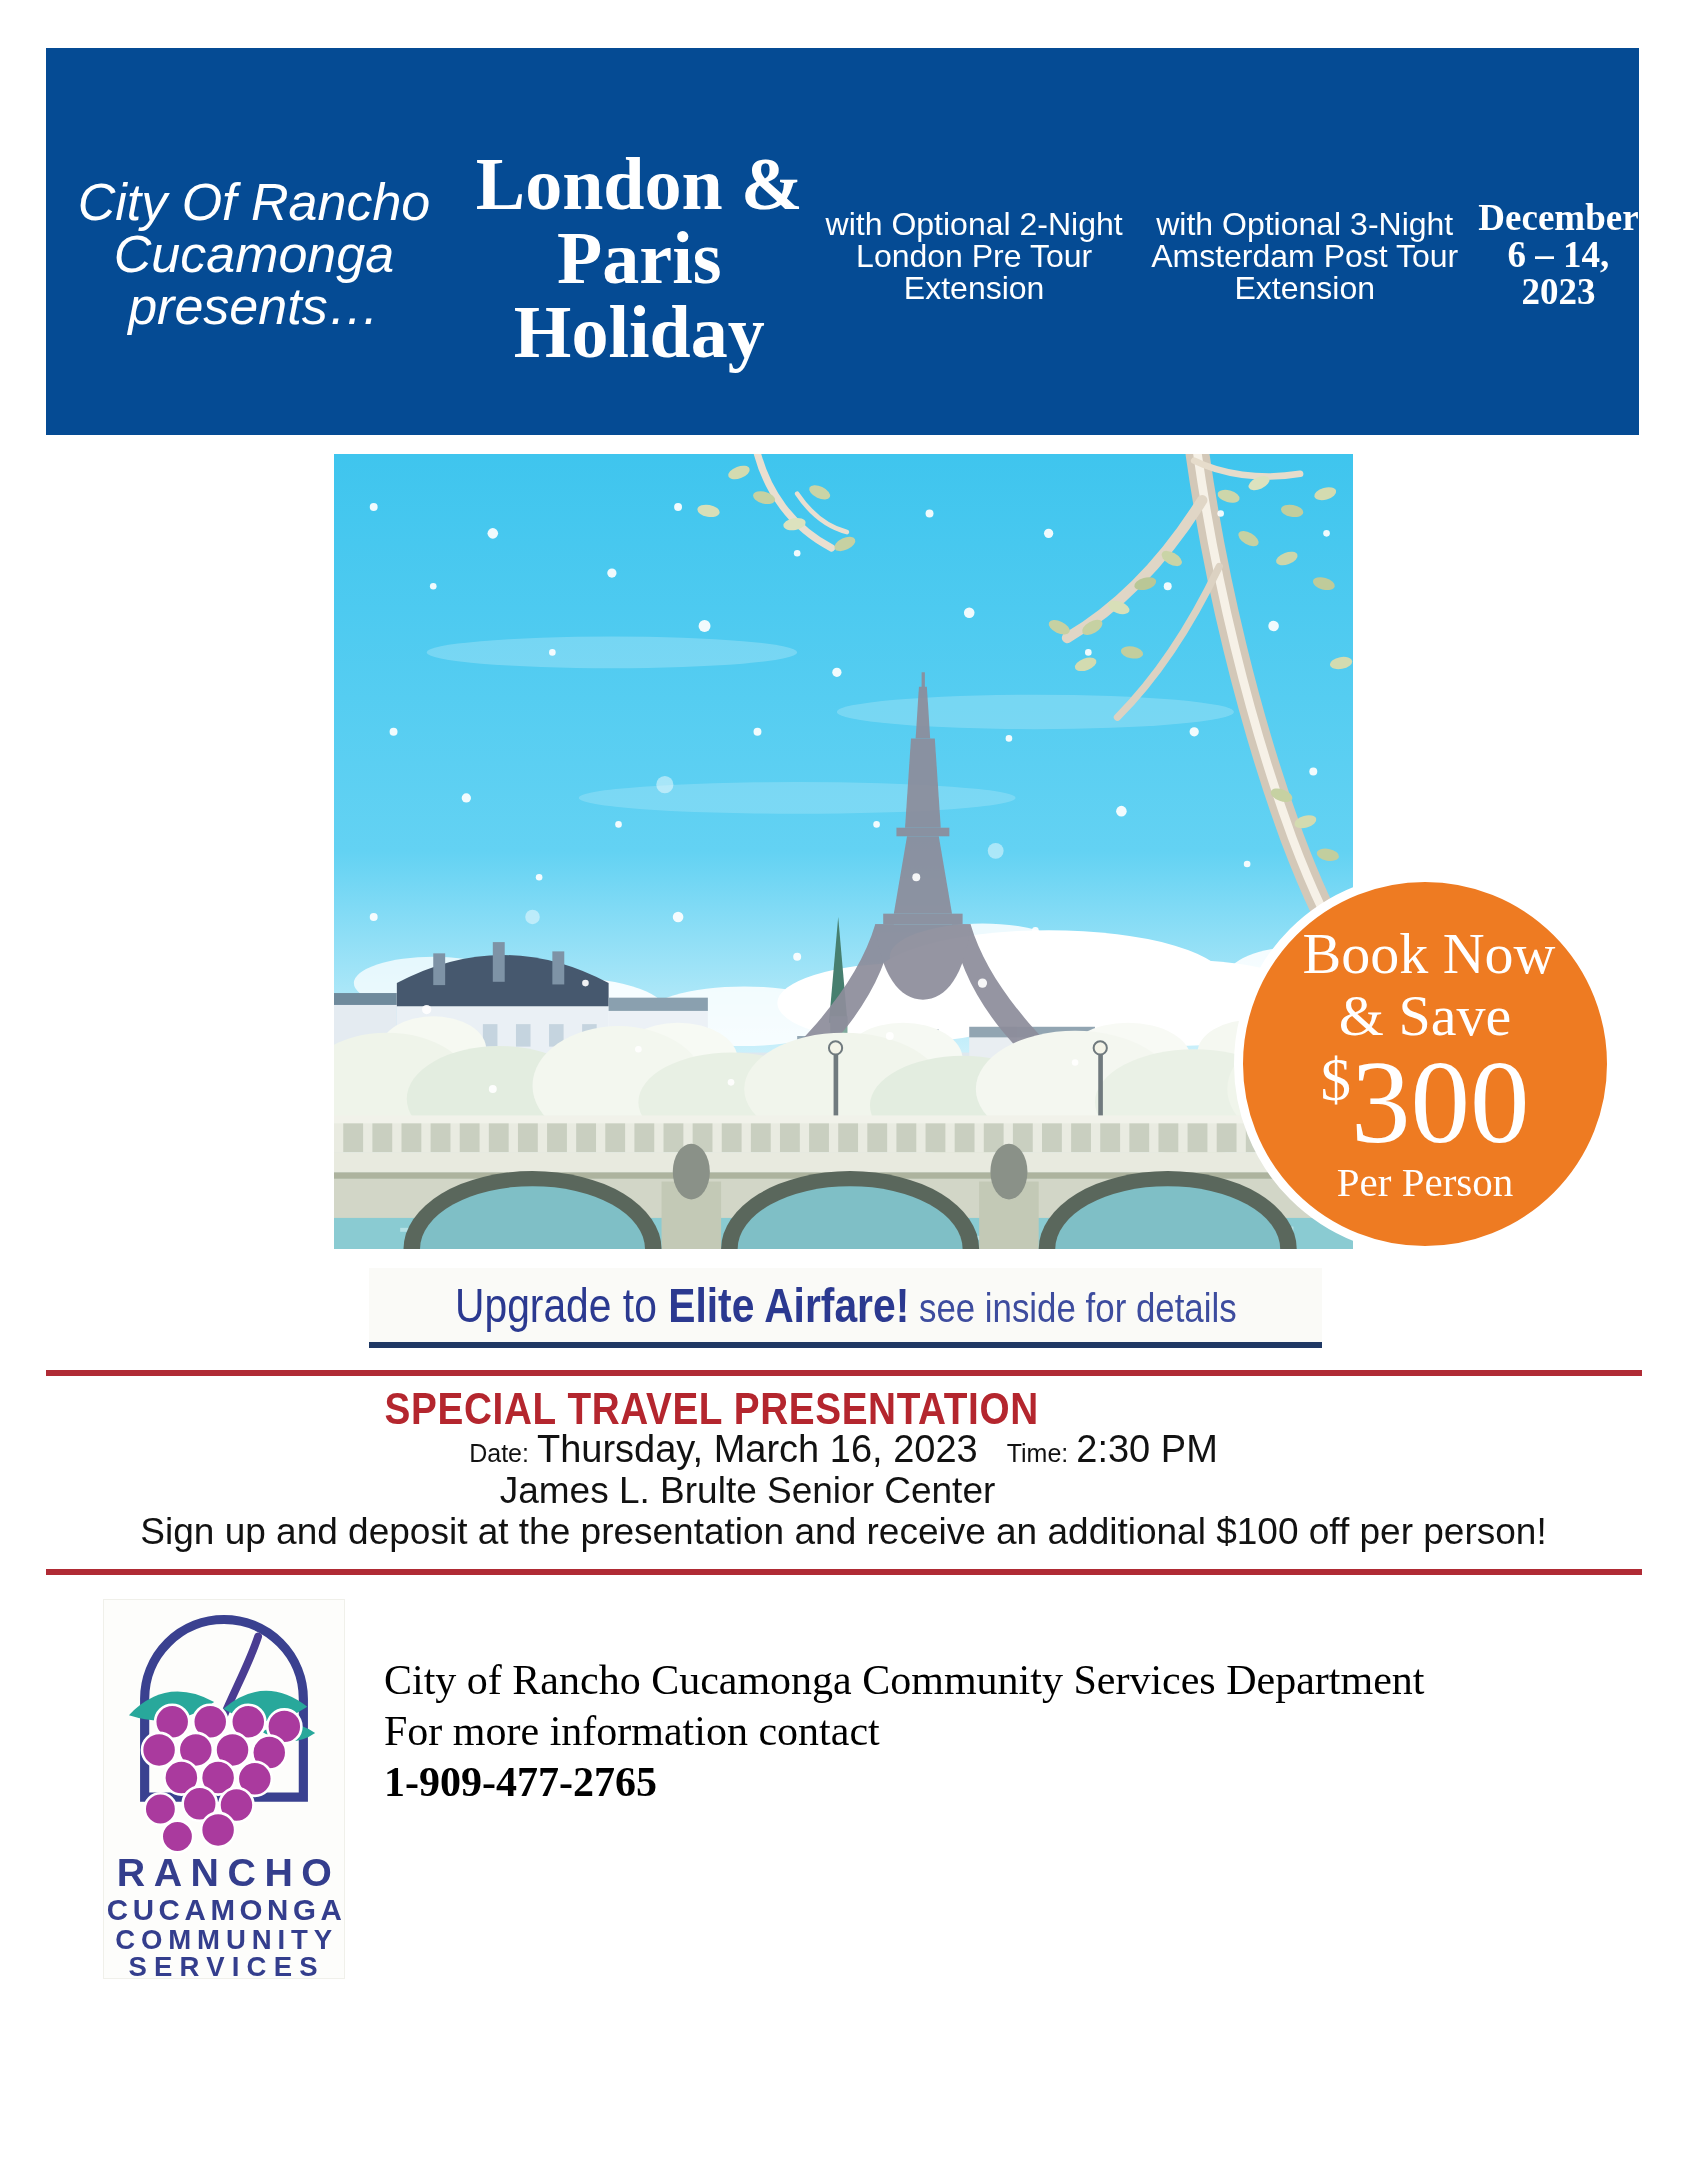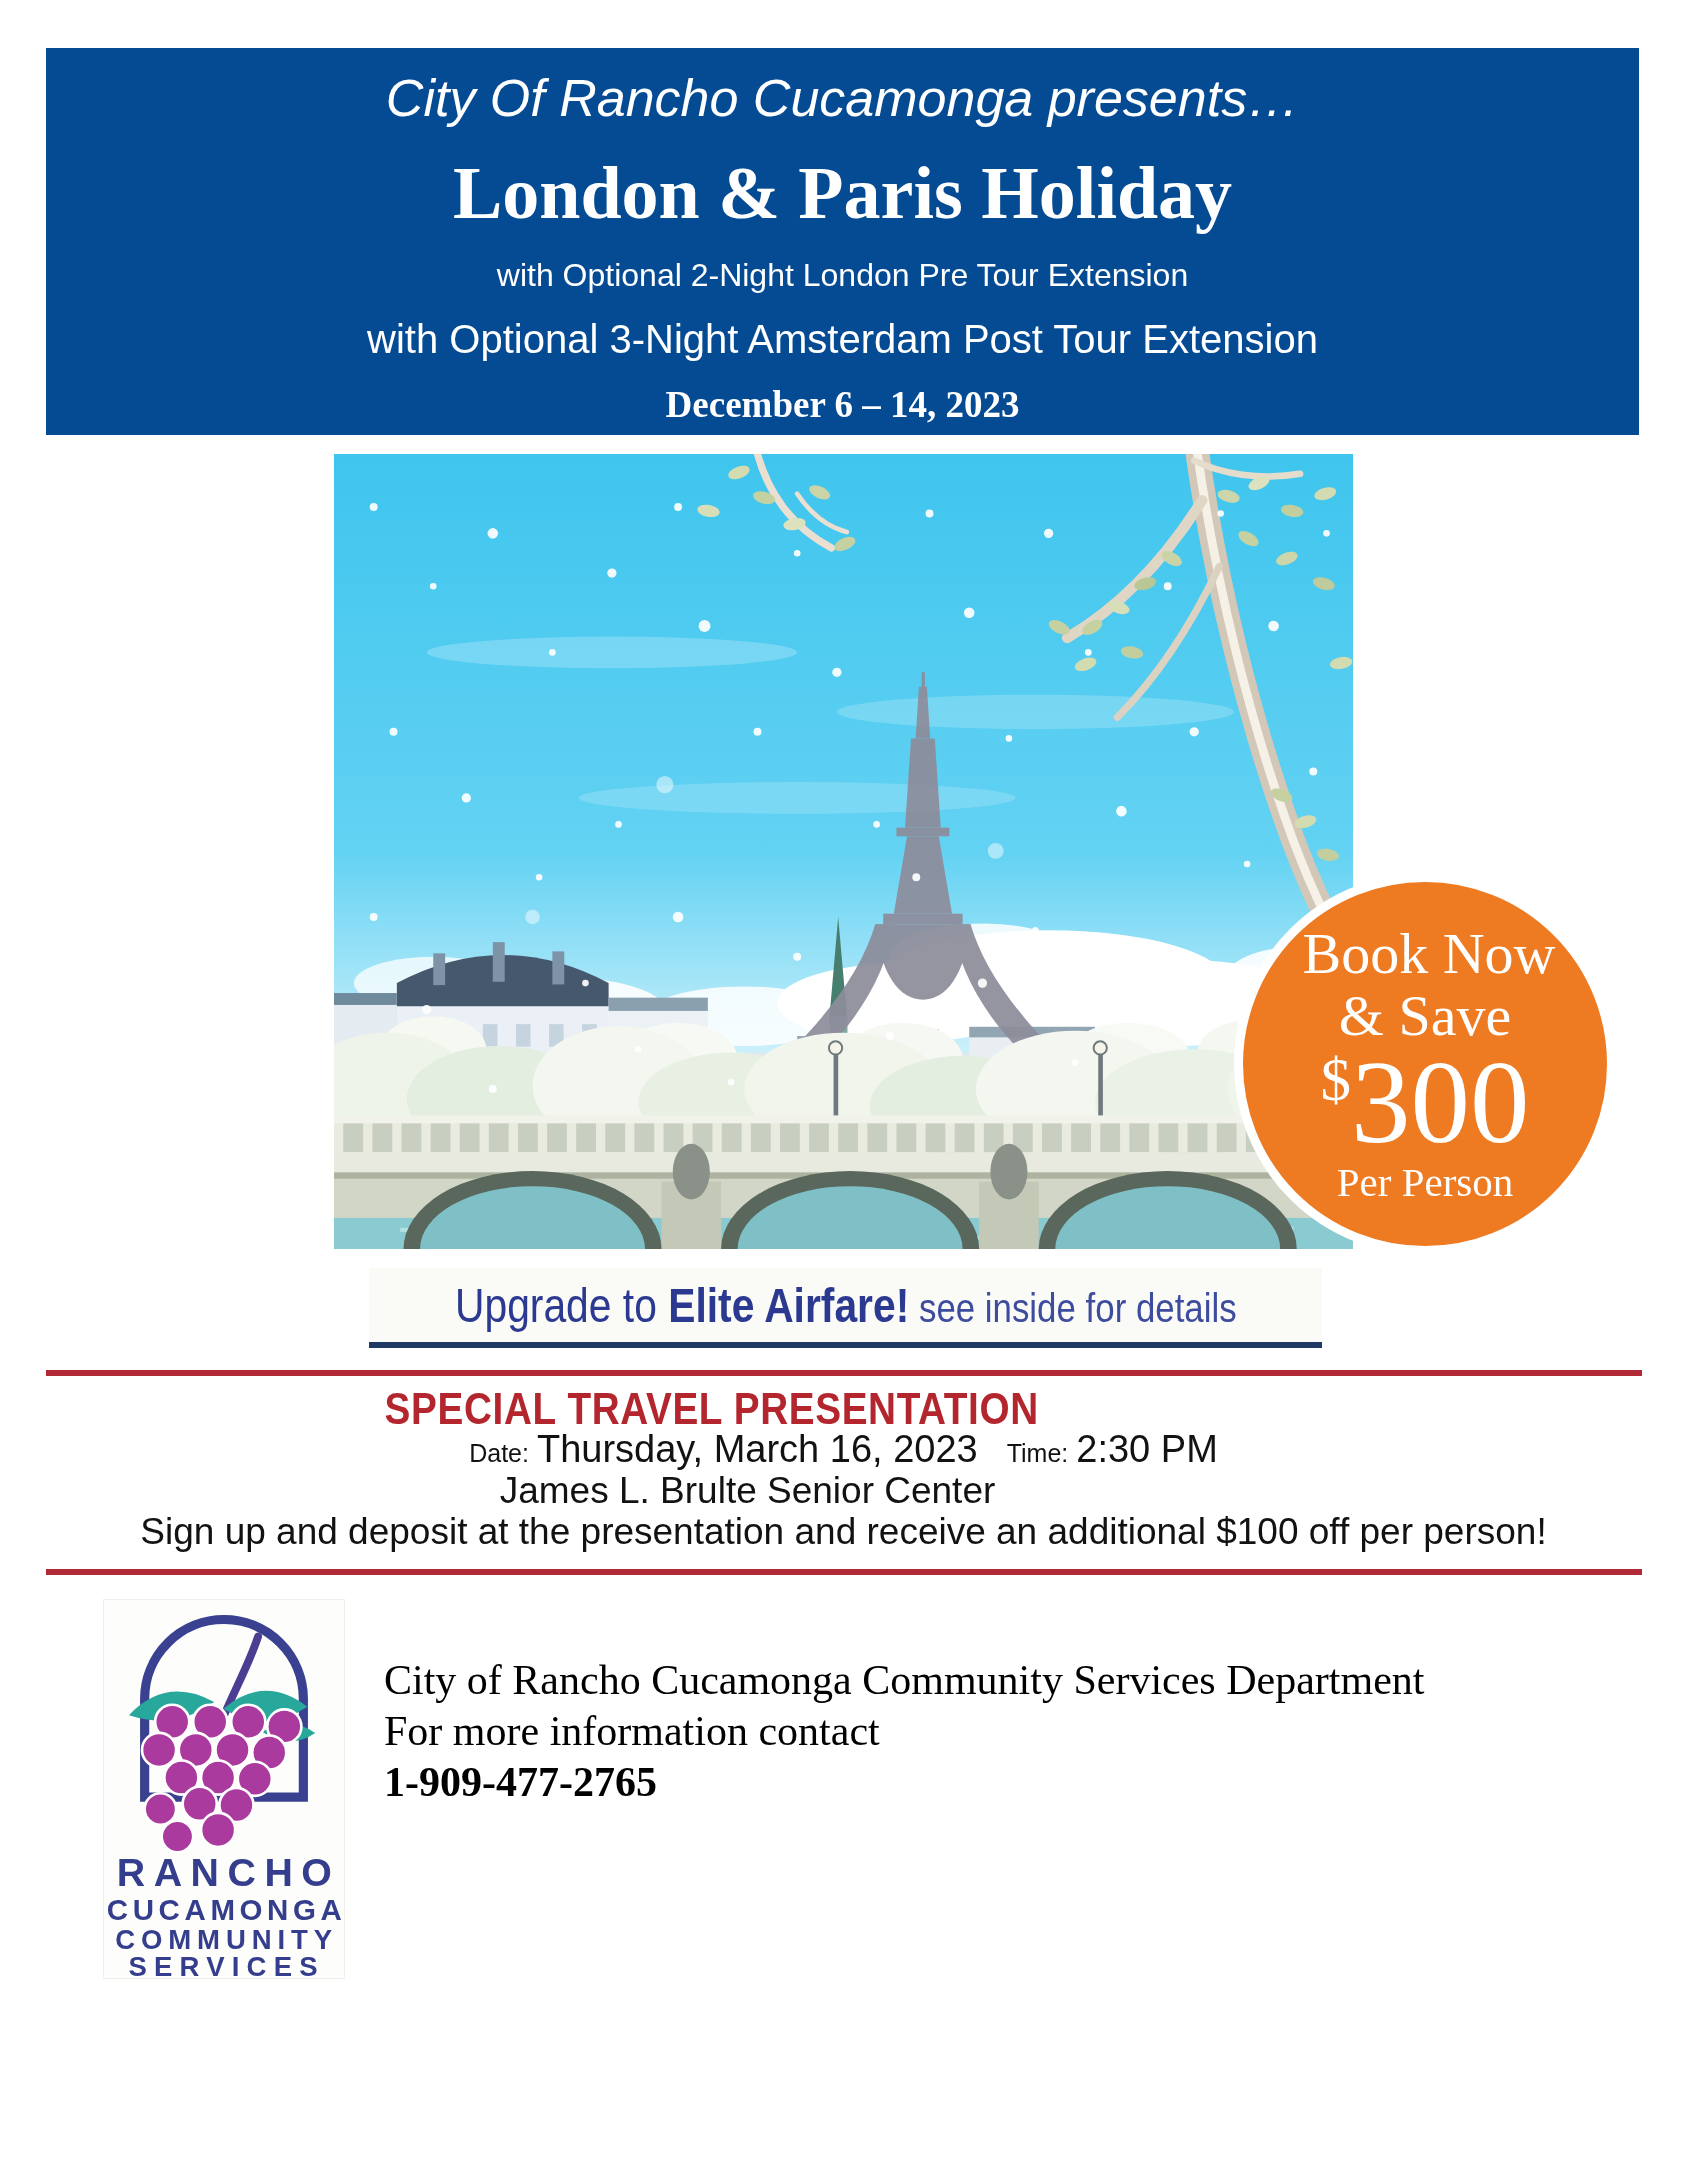--- a/index.html
+++ b/index.html
@@ -1,26 +1,26 @@
 <!DOCTYPE html>
 <html style="font-size:10.6px"><head>
 <meta charset="utf-8">
 <style>
   html,body{margin:0;padding:0;background:#ffffff;}
   .page{position:relative;width:1687px;height:2183px;background:#ffffff;overflow:hidden;
         font-family:"Liberation Sans","DejaVu Sans",sans-serif;}
 
   
   .banner{position:absolute;left:46px;top:48px;width:1593px;height:387px;background:#054B94;
-          color:#ffffff;display:flex;flex-direction:column;align-items:center;text-align:center;}
+          color:#ffffff;display:flex;align-items:center;text-align:center;}
   .banner-presents{margin-top:24px;font-size:52px;font-style:italic;line-height:1;}
   .banner-title{margin-top:32px;font-family:"Liberation Serif","DejaVu Serif",serif;
                 font-weight:bold;font-size:74px;line-height:1;}
   .banner-sub{margin-top:29px;font-size:32px;line-height:1;}
-  .banner-sub2{margin-top:28px;font-size:40px;line-height:1;}
+  .banner-sub2{margin-top:28px;font-size:32px;line-height:1;}
   .banner-dates{margin-top:26.5px;font-family:"Liberation Serif","DejaVu Serif",serif;
                 font-weight:bold;font-size:37px;line-height:1;}
 
   
   .photo{position:absolute;left:334px;top:454px;width:1019px;height:795px;}
   .photo svg{display:block;width:100%;height:100%;}
 
   
   .badge{position:absolute;left:1234px;top:873px;width:364px;height:364px;border-radius:50%;
          background:#EE7B22;border:9.3px solid #ffffff;display:flex;flex-direction:column;

